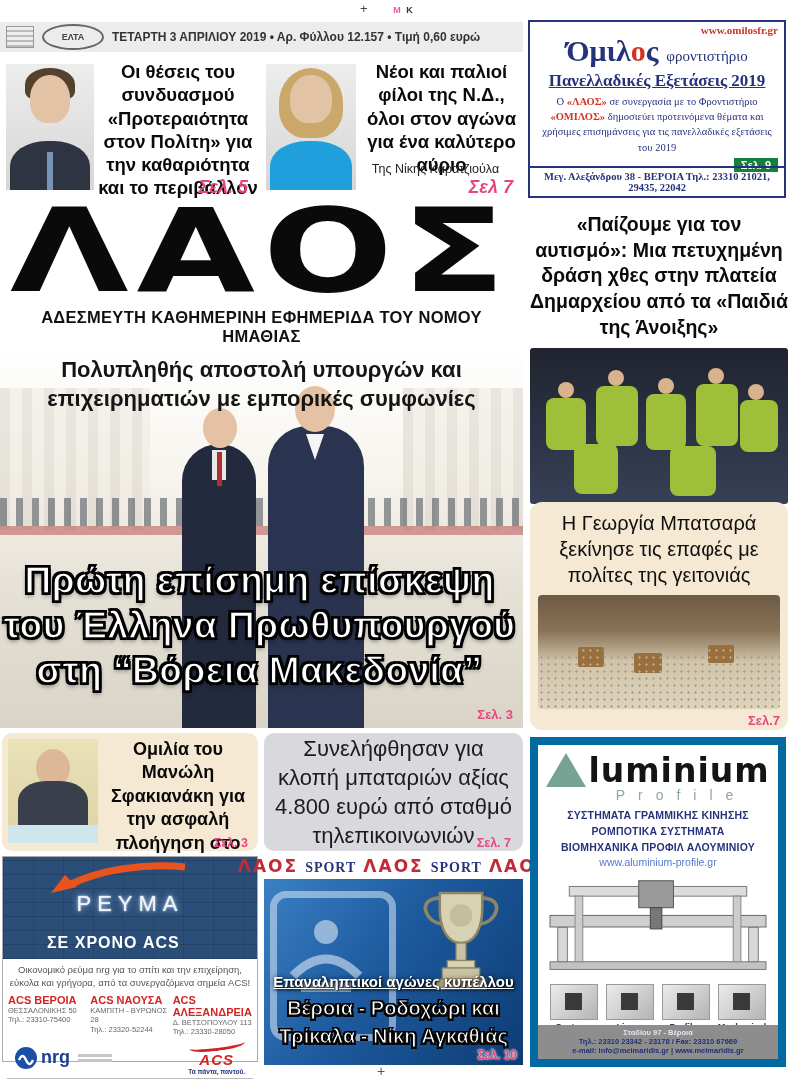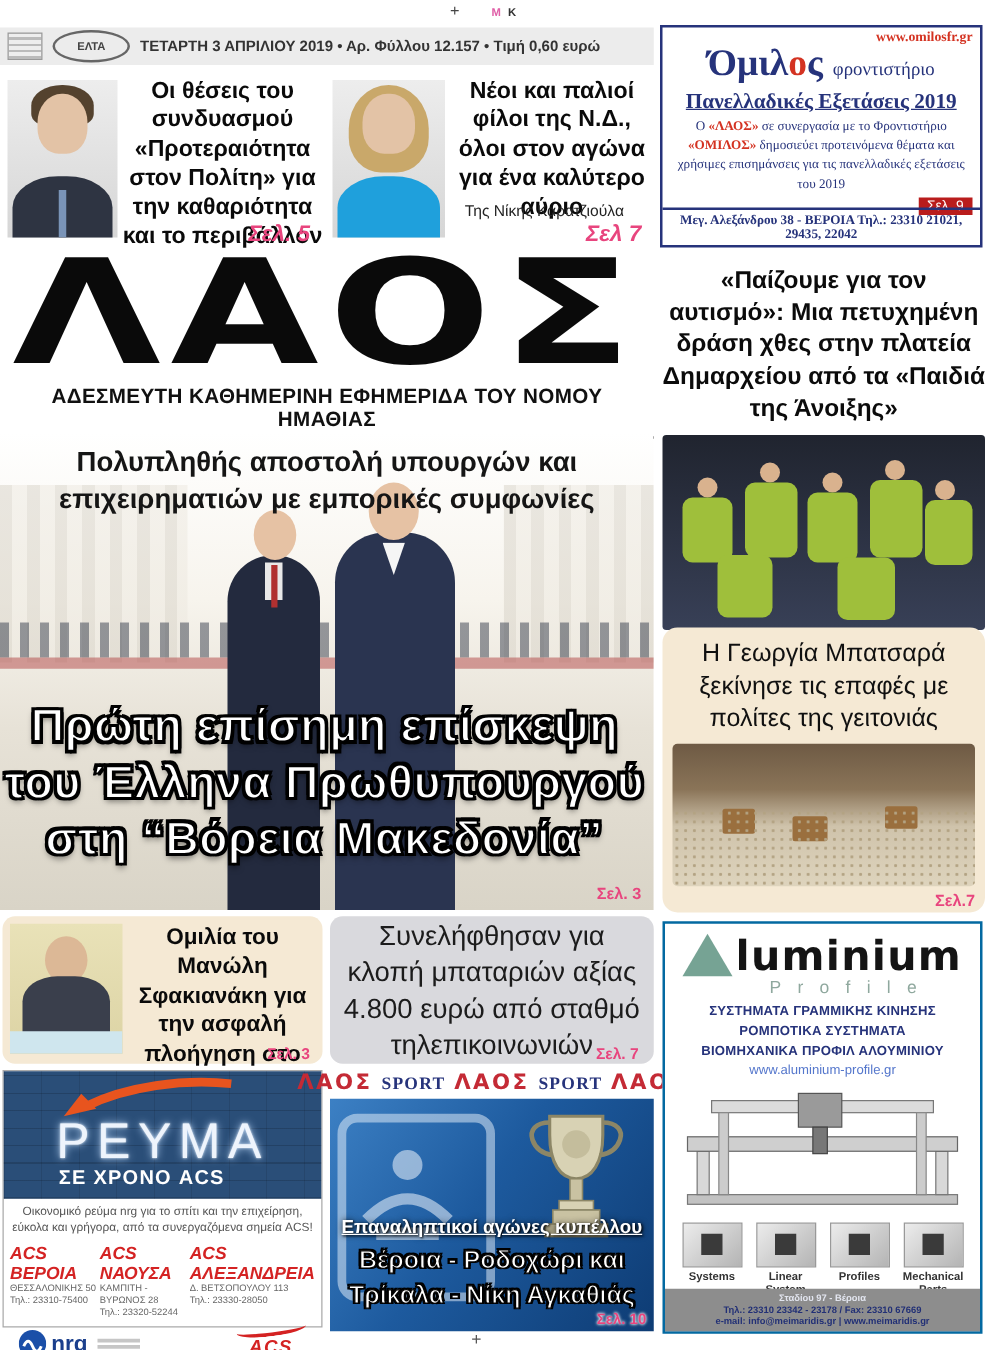--- a/index.html
+++ b/index.html
@@ -26,21 +26,21 @@
           font-family:Liberation Serif, serif;}
   .om-brandline{margin-top:12px;text-align:center;}
   .om-brand{font-size:30px;font-weight:700;color:#26337b;}
   .om-brand .red-o{color:#d43322;}
   .om-suffix{font-size:15px;color:#26337b;margin-left:4px;}
   .om-title{text-align:center;color:#26337b;font-weight:700;font-size:17px;
             text-decoration:underline;margin-top:3px;}
   .om-body{text-align:center;color:#26337b;font-size:10.5px;line-height:1.45;margin-top:3px;
            padding:0 8px 0 8px;}
   .om-body .red{color:#d43322;font-weight:700;}
-  .om-page{position:absolute;right:6px;bottom:24px;background:#b91c1c;color:#fff;font-weight:400;
+  .om-page{position:absolute;right:6px;bottom:24px;background:#15803d;color:#fff;font-weight:700;
            font-size:11px;padding:1px 7px;font-family:"Liberation Sans",sans-serif;}
   .om-address{position:absolute;bottom:0;left:0;right:0;border-top:2px solid #26337b;
               text-align:center;font-size:10.5px;font-weight:700;color:#26337b;padding:3px 2px;}
   
   .portrait{position:absolute;overflow:hidden;background:linear-gradient(#ededed,#d6d6d6);}
   .portrait .hair{position:absolute;width:56%;height:26%;left:22%;top:3%;background:#54422e;
                   border-radius:50% 50% 30% 30%;}
   .portrait .head{position:absolute;width:46%;height:38%;left:27%;top:9%;background:#e3c3a6;
                   border-radius:48% 48% 42% 42%;}
   .portrait .suit{position:absolute;width:92%;height:44%;left:4%;bottom:-5%;background:#2e3442;
@@ -114,27 +114,27 @@
           border-radius:10px;display:flex;align-items:center;justify-content:center;}
   .ar-text{text-align:center;font-size:22px;font-weight:500;color:#1c1c1c;line-height:1.32;padding:0 6px;}
   .ar-page{position:absolute;right:12px;bottom:1px;font-size:12.5px;}
   
   .acs{position:absolute;left:2px;top:856px;width:256px;height:206px;border:1px solid #aaa;
        background:#fff;box-sizing:border-box;}
   .acs-blue{height:102px;position:relative;overflow:hidden;
        background:repeating-linear-gradient(0deg,rgba(0,0,0,.16) 0 1px,transparent 1px 14px),
                   repeating-linear-gradient(90deg,rgba(0,0,0,.10) 0 1px,transparent 1px 30px),#2a4e78;}
   .acs-arrow{position:absolute;left:40px;top:4px;}
-  .neon{position:absolute;left:0;right:0;top:34px;text-align:center;font-size:40px;letter-spacing:6px;
+  .neon{position:absolute;left:0;right:0;top:34px;text-align:center;font-size:22px;letter-spacing:6px;
         color:#eef4fc;text-shadow:0 0 7px rgba(190,220,255,.95),0 0 2px #fff;font-weight:400;}
   .chrono{position:absolute;bottom:7px;left:44px;color:#fff;font-weight:700;font-size:16px;letter-spacing:1px;}
   .acs-desc{font-size:9.5px;color:#555;text-align:center;padding:5px 6px 2px;line-height:1.35;}
   .acs-branches{display:flex;padding:2px 5px 0;gap:3px;}
   .branch{flex:1;}
-  .b-name{color:#d42323;font-weight:700;font-size:14px;font-style:italic;}
+  .b-name{color:#d42323;font-weight:700;font-size:11px;}
   .b-line{font-size:7.5px;color:#666;line-height:1.3;}
   .acs-logos{display:flex;align-items:center;justify-content:space-between;padding:3px 12px 0;}
   .nrg-wrap{display:flex;align-items:center;gap:4px;}
   .nrg-text{color:#1b3f8c;font-weight:900;font-size:18px;}
   .nrg-bars{display:flex;flex-direction:column;gap:2px;margin-left:4px;}
   .nrg-bars i{display:block;width:34px;height:3px;background:#c6c6c6;}
   .acslogo{text-align:center;}
   .acslogo .swoosh{width:56px;height:8px;border-bottom:3px solid #d42222;border-radius:50%;
                    transform:rotate(-7deg);margin:0 auto;}
   .acslogo .acstext{color:#d42222;font-weight:900;font-style:italic;font-size:15px;letter-spacing:1px;}
@@ -152,21 +152,21 @@
              border:7px solid rgba(235,243,252,.5);border-radius:16px;}
   .sp-sub{position:absolute;left:0;right:0;top:94px;text-align:center;color:#fff;font-weight:700;
           font-size:15px;text-decoration:underline;text-shadow:1px 1px 2px #000,0 0 5px rgba(0,0,0,.8);}
   .sp-line{position:absolute;left:0;right:0;text-align:center;font-size:20px;font-weight:800;color:#fff;
            -webkit-text-stroke:1px #000;
            text-shadow:1.5px 1.5px 0 #000,-1.5px -1.5px 0 #000,1.5px -1.5px 0 #000,-1.5px 1.5px 0 #000;}
   .sp-l1{top:118px;} .sp-l2{top:146px;}
   .sp-page{position:absolute;right:6px;bottom:3px;font-size:12px;
            text-shadow:0 0 3px #fff,0 0 2px #fff;}
   
-  .alum{position:absolute;left:530px;top:737px;width:256px;height:330px;border:2px solid #0369a1;
+  .alum{position:absolute;left:530px;top:737px;width:256px;height:330px;border:8px solid #0369a1;
         background:#fff;box-sizing:border-box;text-align:center;}
   .al-logo-row{margin-top:8px;display:flex;justify-content:center;align-items:flex-end;gap:2px;}
   .al-tri{width:0;height:0;border-left:20px solid transparent;border-right:20px solid transparent;
           border-bottom:34px solid #76a394;}
   .al-brand{font-family:"DejaVu Sans",sans-serif;font-size:33px;font-weight:700;color:#141414;
             letter-spacing:1px;line-height:1;}
   .al-profile{color:#8fa89e;font-size:14px;letter-spacing:13px;margin:0 0 0 46px;}
   .al-lines{margin-top:5px;color:#26337b;font-size:10.5px;font-weight:700;line-height:1.5;letter-spacing:.2px;}
   .al-url{color:#5577cc;font-size:10.5px;margin-top:1px;}
   .al-machine{margin:5px auto 0;display:block;}

